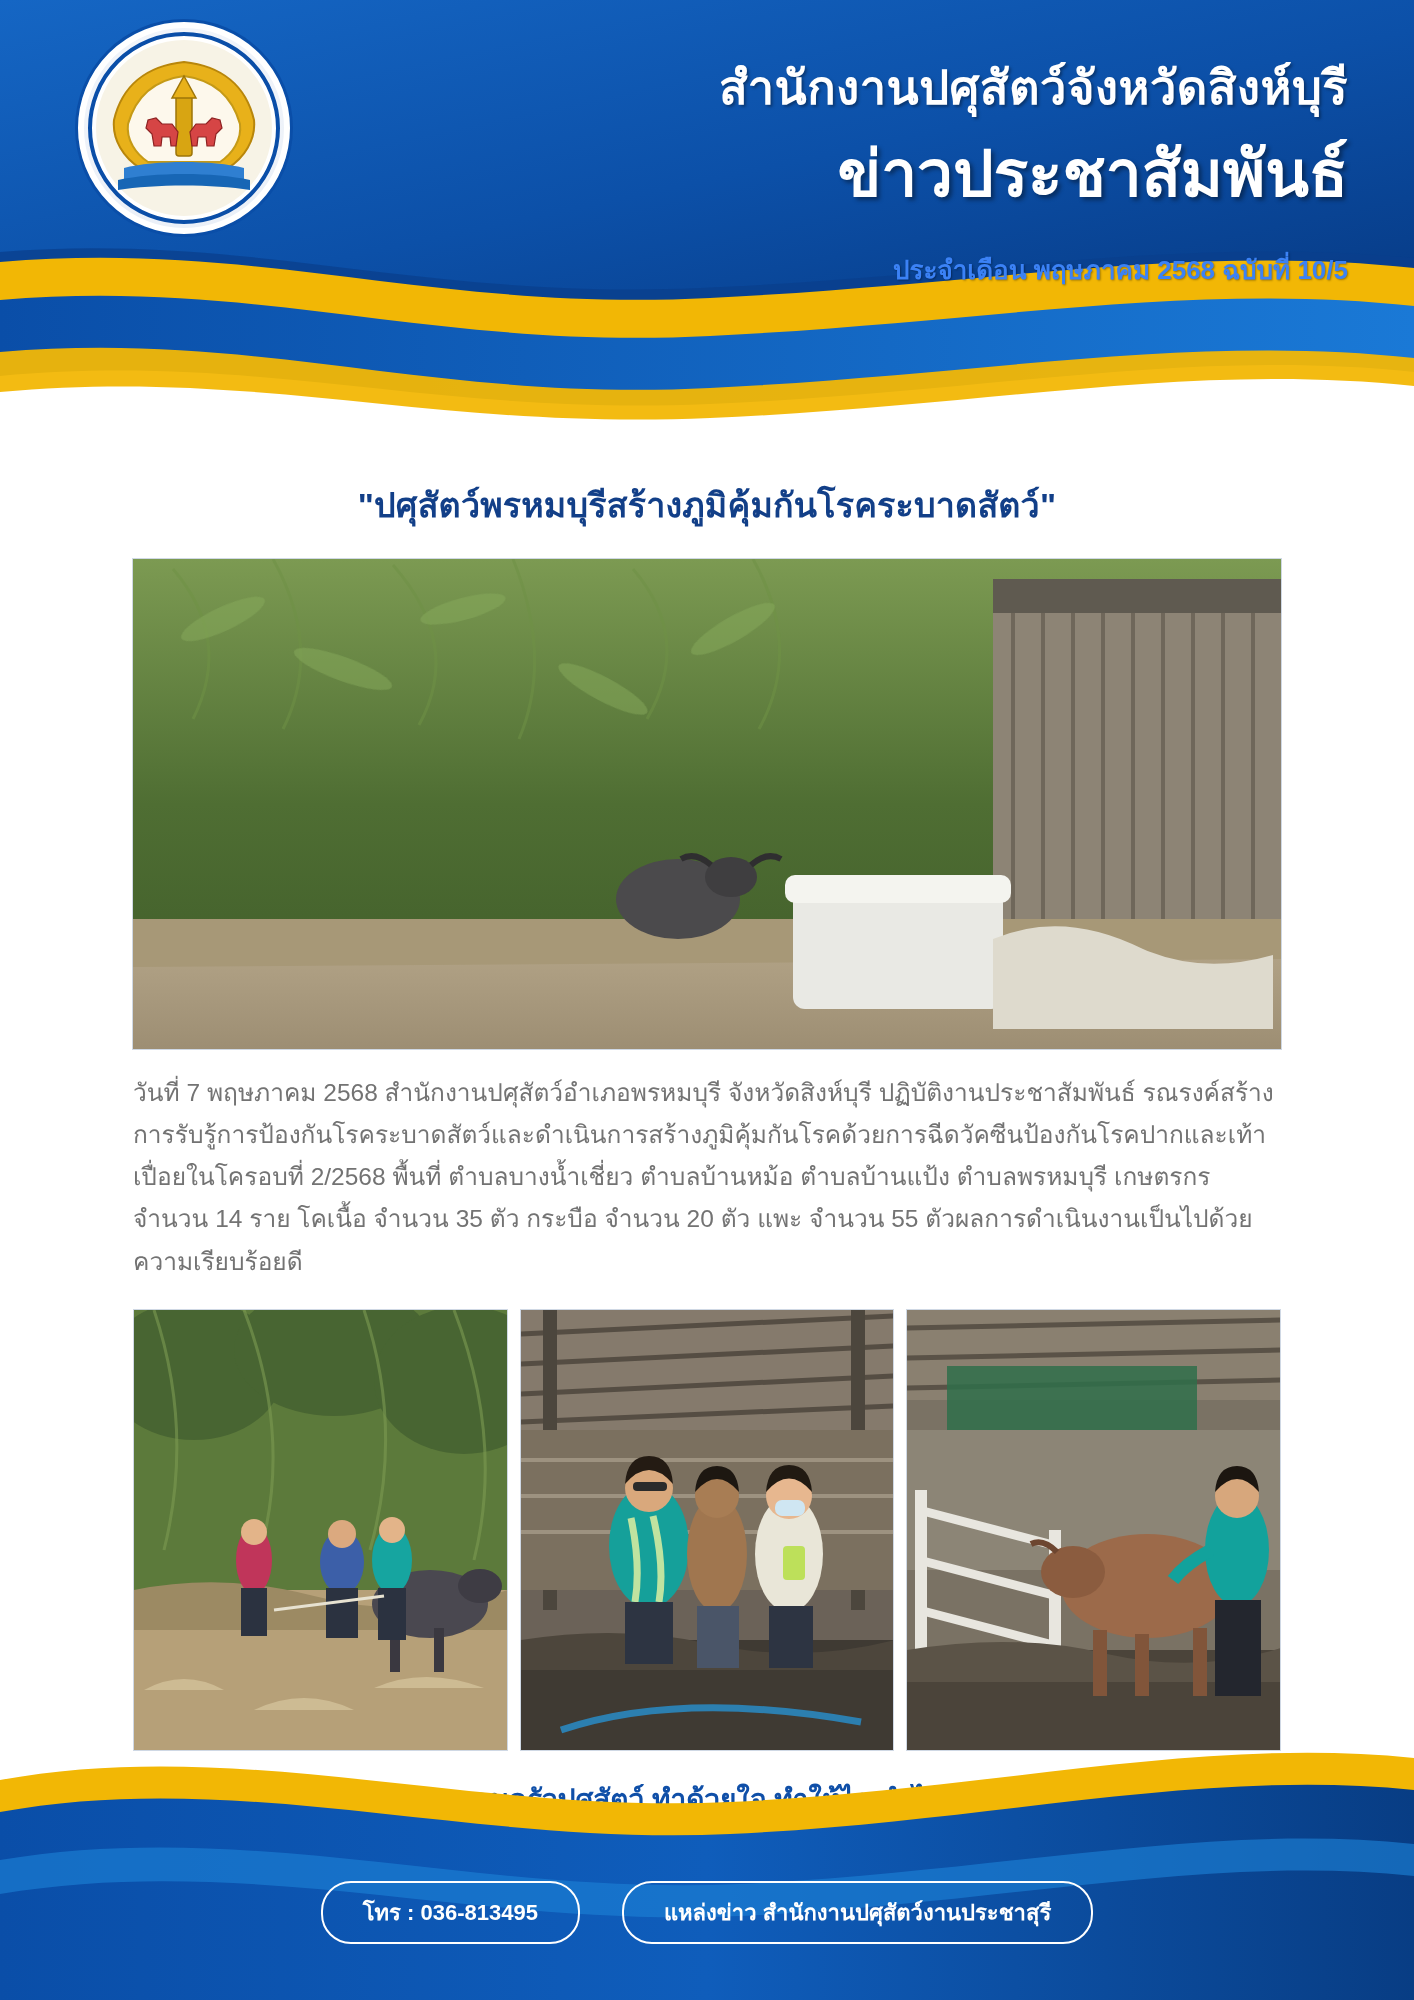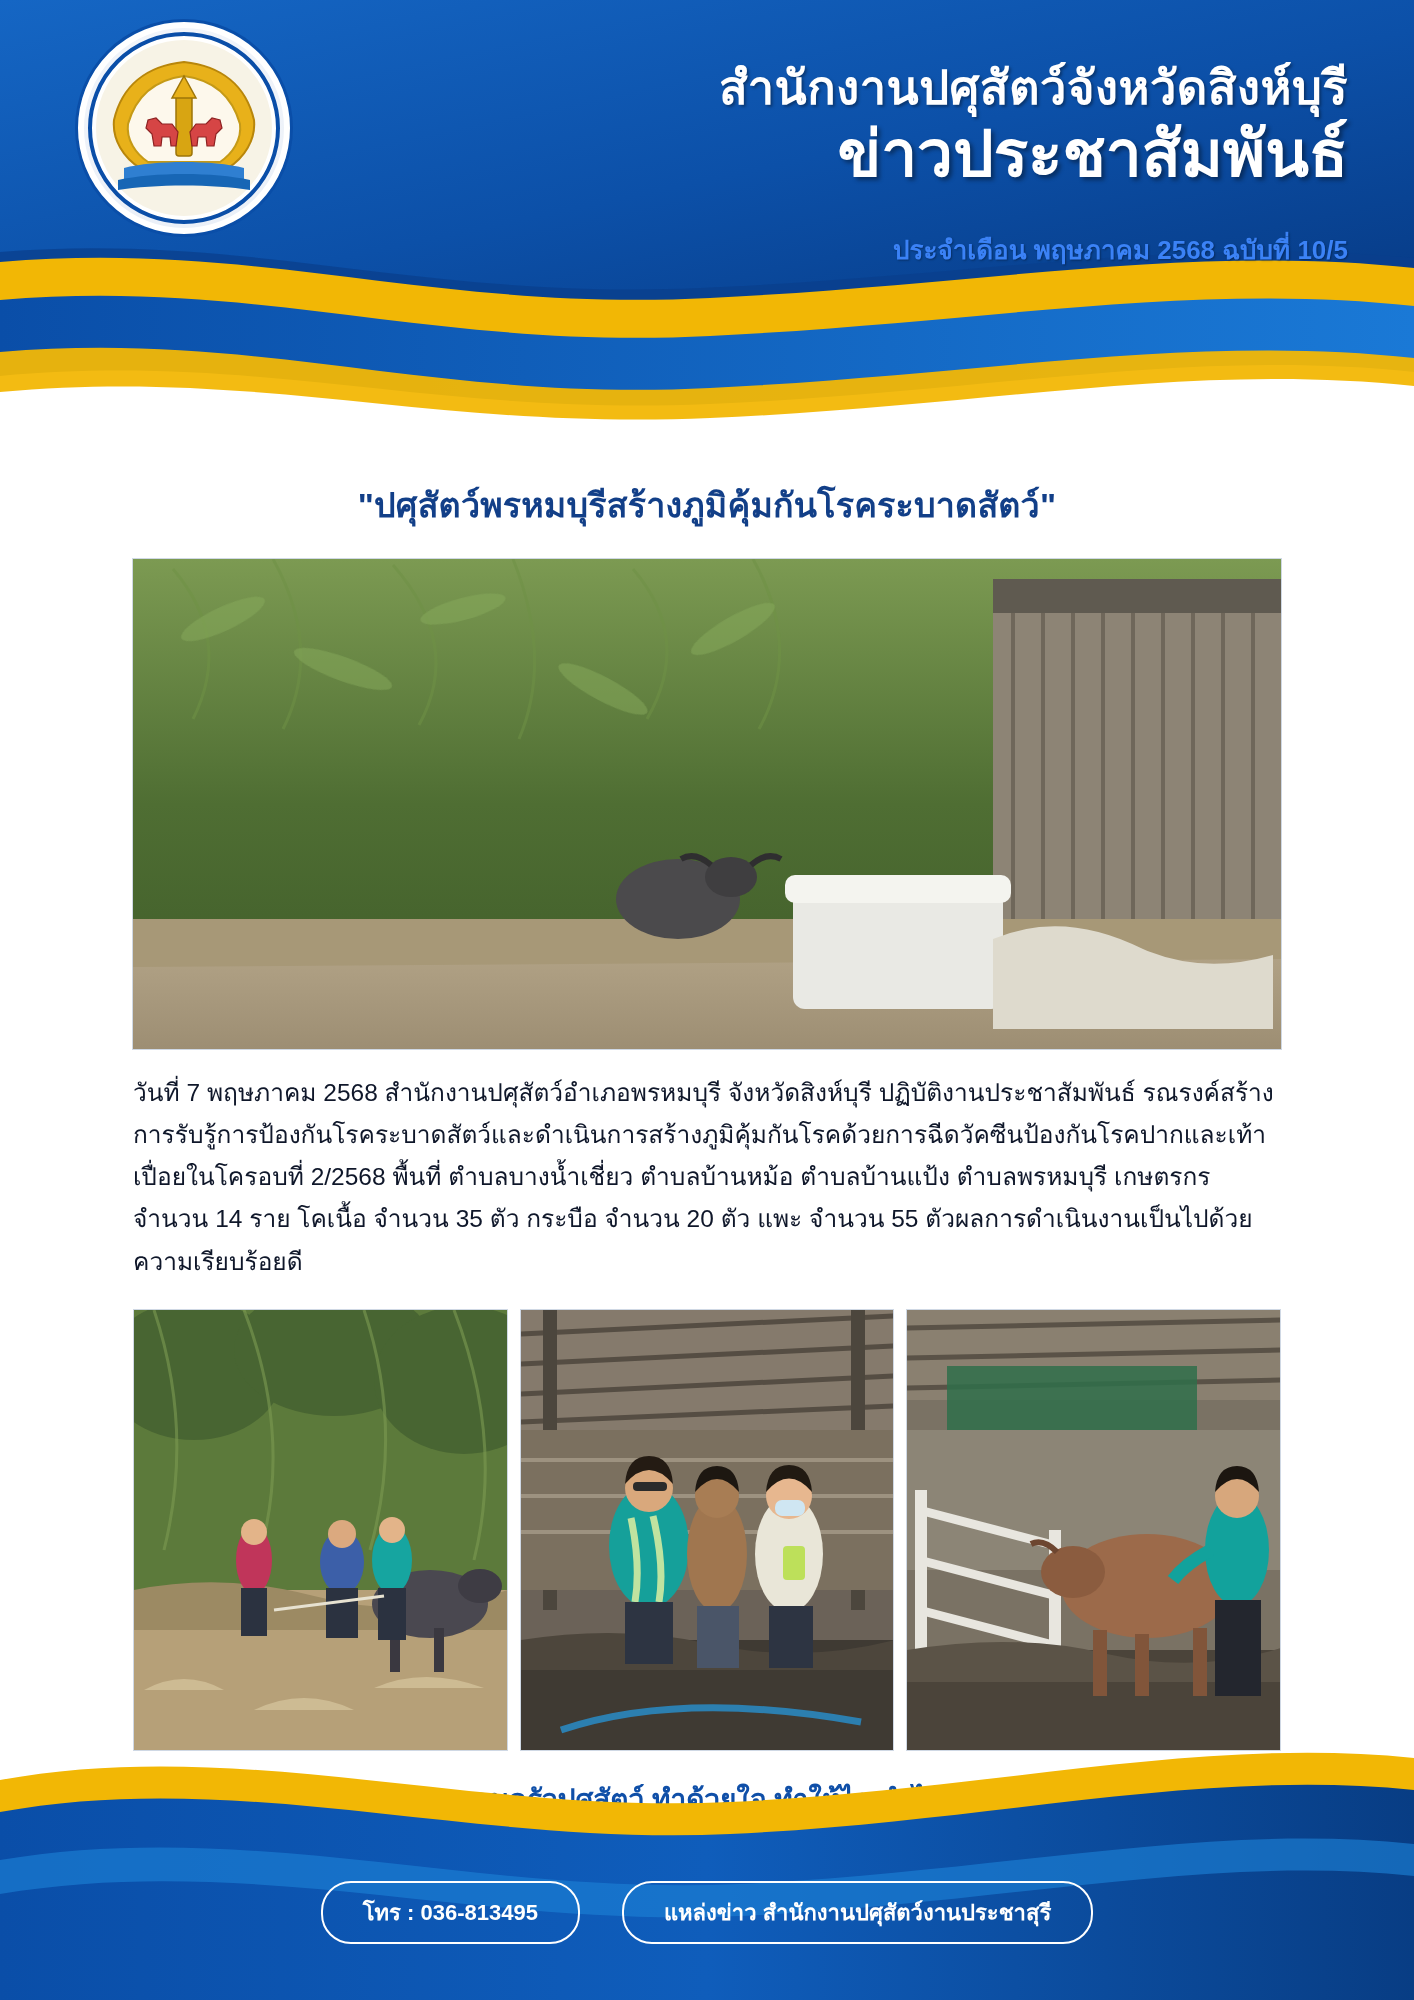--- a/index.html
+++ b/index.html
@@ -68,21 +68,21 @@
     font-size: 47px;
     font-weight: bold;
     letter-spacing: .5px;
     margin-top: 60px;
     text-shadow: 2px 2px 3px rgba(0,0,0,.35);
     line-height: 1.2;
   }
   .head-sub {
     font-size: 64px;
     font-weight: bold;
-    margin-top: 0;
+    margin-top: 20px;
     text-shadow: 3px 3px 4px rgba(0,0,0,.4);
     line-height: 1.2;
   }
   .head-issue {
     font-size: 26px;
     font-weight: bold;
     margin-top: 36px;
     color: #3b82f6;
     text-shadow: 1px 1px 2px rgba(0,0,0,.35);
   }
@@ -111,21 +111,21 @@
     position: relative;
     overflow: hidden;
     background: #6f8a5a;
   }
 
   .para {
     width: 1148px;
     margin: 22px auto 0 auto;
     font-size: 24.5px;
     line-height: 1.72;
-    color: #0f172a;
+    color: #737373;
     text-align: left;
   }
 
   .gallery {
     width: 1148px;
     margin: 26px auto 0 auto;
     display: flex;
     gap: 12px;
   }
   .gallery .cell {

